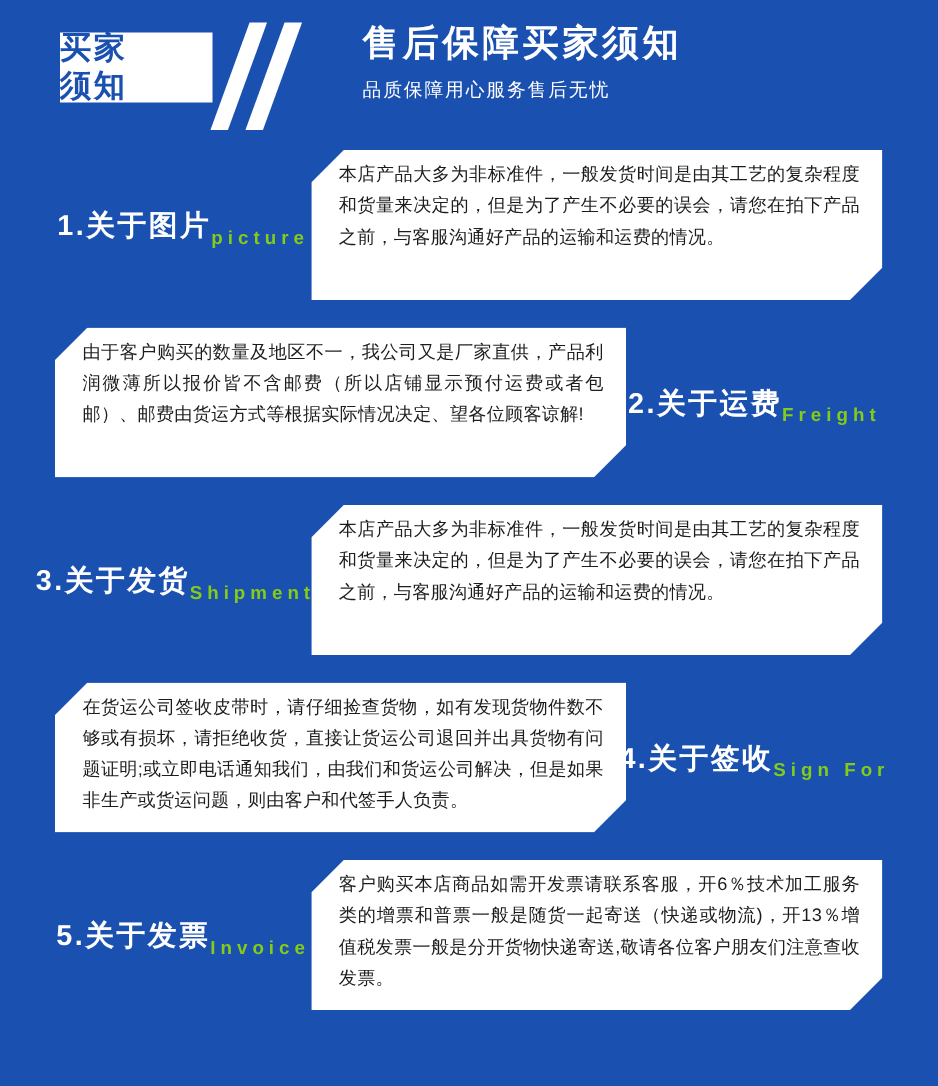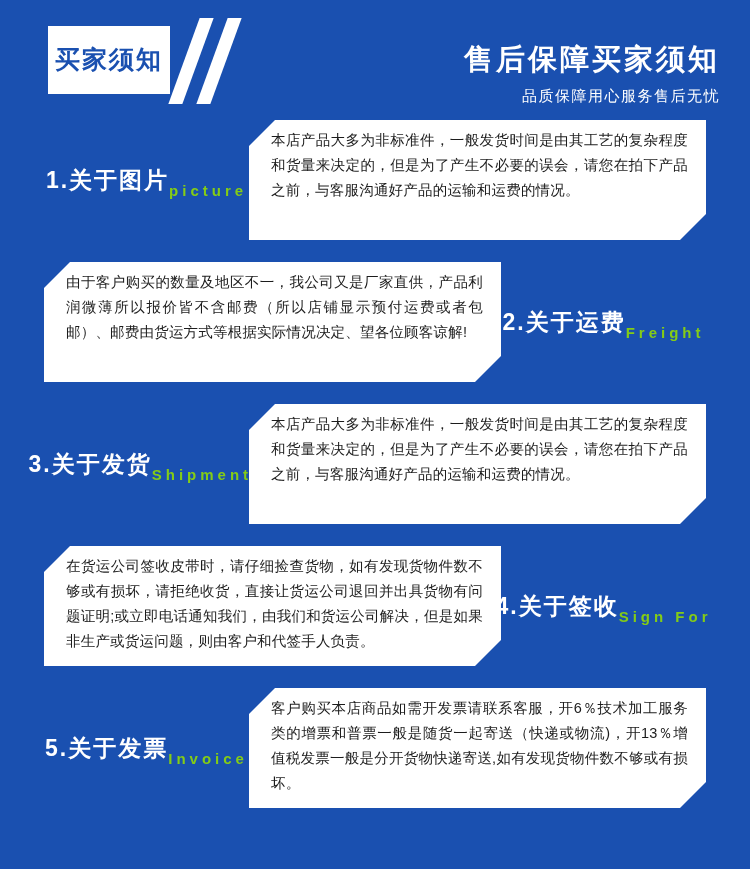--- a/index.html
+++ b/index.html
@@ -25,25 +25,24 @@
   .header {
     position: relative;
     height: 120px;
     width: 750px;
   }
   .header-badge {
     position: absolute;
     left: 48px;
     top: 26px;
     width: 122px;
-    height: 68px;
+    height: 56px;
     background: #ffffff;
     display: flex;
-    flex-direction: row;
-    align-items: center;
+    flex-direction: column;
     justify-content: center;
   }
   .header-badge span {
     color: #1a50b0;
     font-size: 25px;
     font-weight: bold;
     line-height: 1.25;
     letter-spacing: 2px;
   }
   .slashes {
@@ -60,23 +59,23 @@
     height: 86px;
     background: #ffffff;
     transform: skewX(-20deg);
   }
   .slash.s1 { left: 6px; }
   .slash.s2 { left: 34px; }
 
   .header-text {
     position: absolute;
     left: 290px;
-    top: 40px;
+    top: 16px;
     width: 430px;
-    text-align: right;
+    text-align: left;
   }
   .header-title {
     color: #ffffff;
     font-size: 29px;
     font-weight: bold;
     letter-spacing: 3px;
     line-height: 1.35;
   }
   .header-sub {
     color: #ffffff;
@@ -223,17 +222,17 @@
     </div>
   </div>
 
   <div class="section">
     <div class="band"></div>
     <div class="label onleft">
       <div class="cn">5.关于发票</div>
       <div class="en">Invoice</div>
     </div>
     <div class="panel right">
-      <p>客户购买本店商品如需开发票请联系客服，开6％技术加工服务类的增票和普票一般是随货一起寄送（快递或物流)，开13％增值税发票一般是分开货物快递寄送,如有发现货物件数不够或有损坏。</p>
+      <p>客户购买本店商品如需开发票请联系客服，开6％技术加工服务类的增票和普票一般是随货一起寄送（快递或物流)，开13％增值税发票一般是分开货物快递寄送,敬请各位客户朋友们注意查收发票。</p>
     </div>
   </div>
 
 </div>
 
 </body></html>

